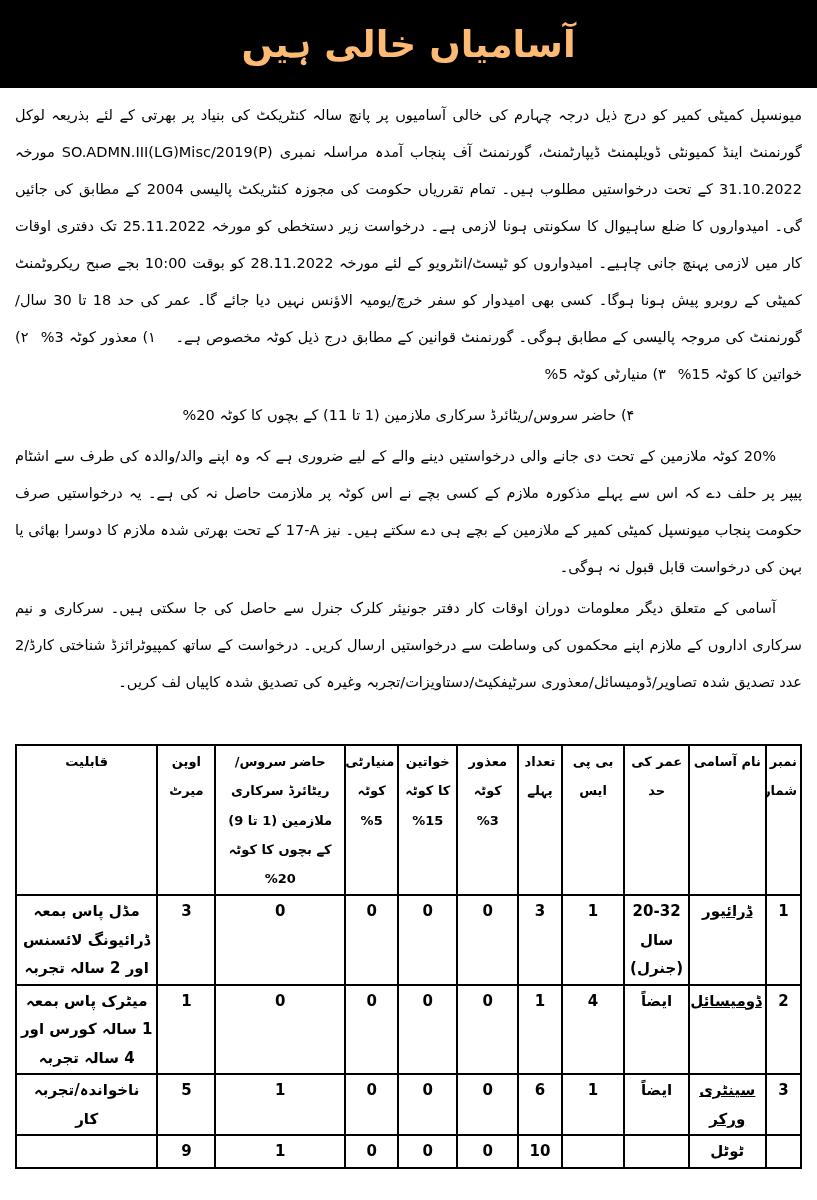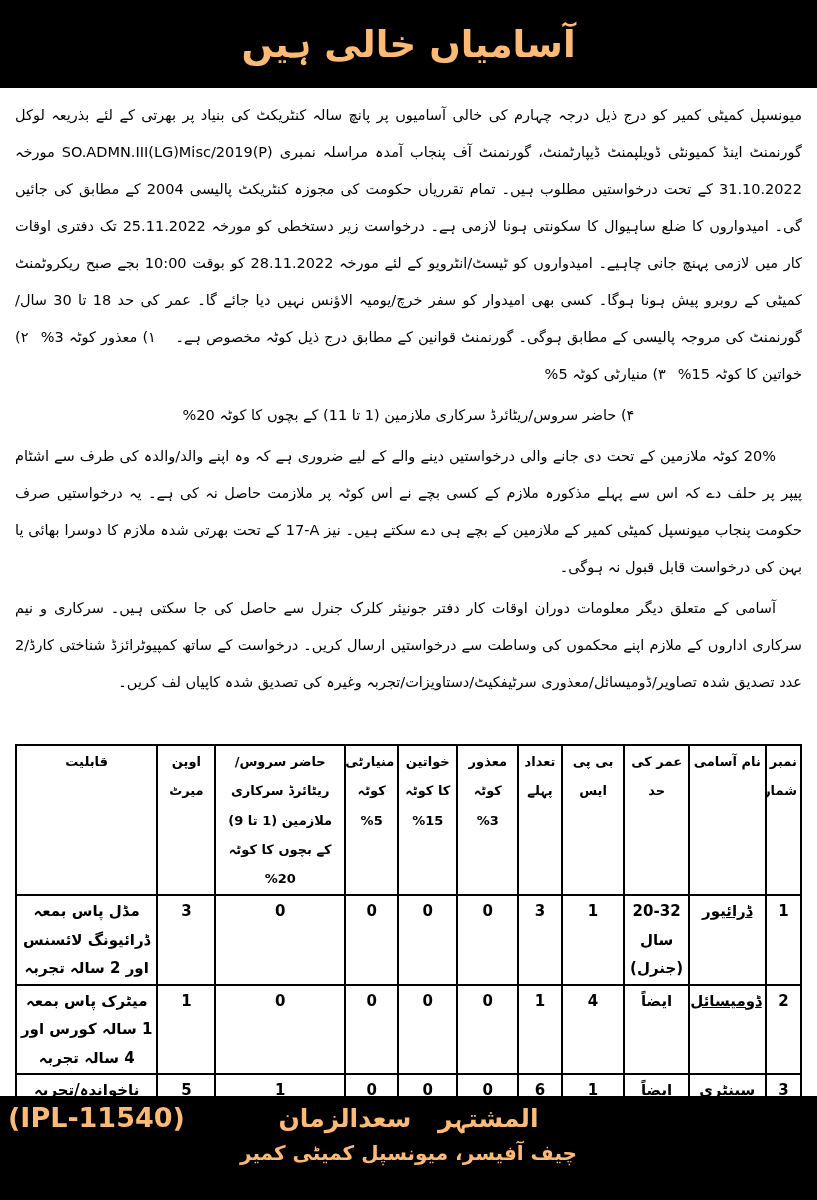--- a/index.html
+++ b/index.html
@@ -162,24 +162,14 @@
           <td>0</td>
           <td>0</td>
           <td>1</td>
           <td>9</td>
           <td></td>
         </tr>
       </tbody>
     </table>
   </div>
 
-  <div class="bar footer-bar">
-    <div class="ipl-code">(IPL-11540)</div>
-    <div class="signature">
-      <div class="sig-line1">
-        <span class="adv-label">المشتہر</span>
-        <span>سعدالزمان</span>
-      </div>
-      <div class="sig-line2">چیف آفیسر، میونسپل کمیٹی کمیر</div>
-    </div>
-  </div>
 
 </div>
 
 </body></html>

